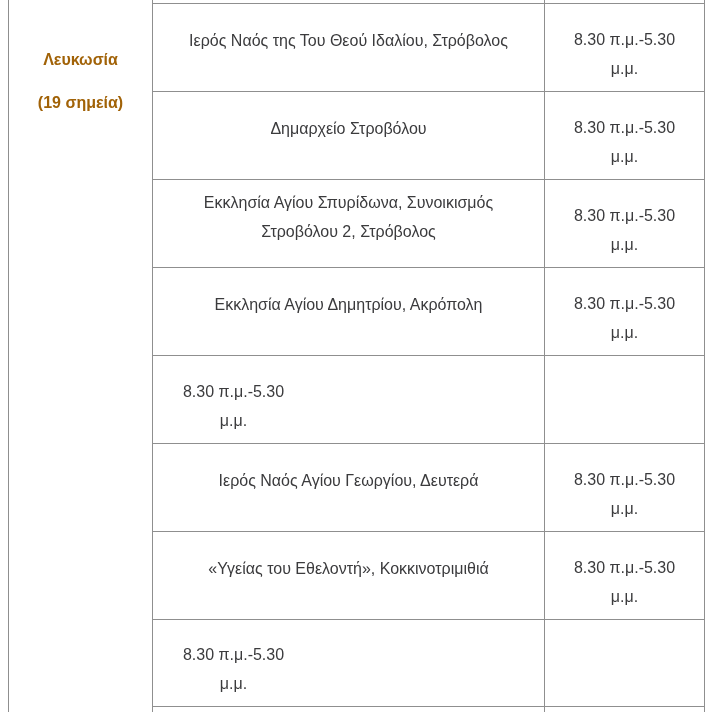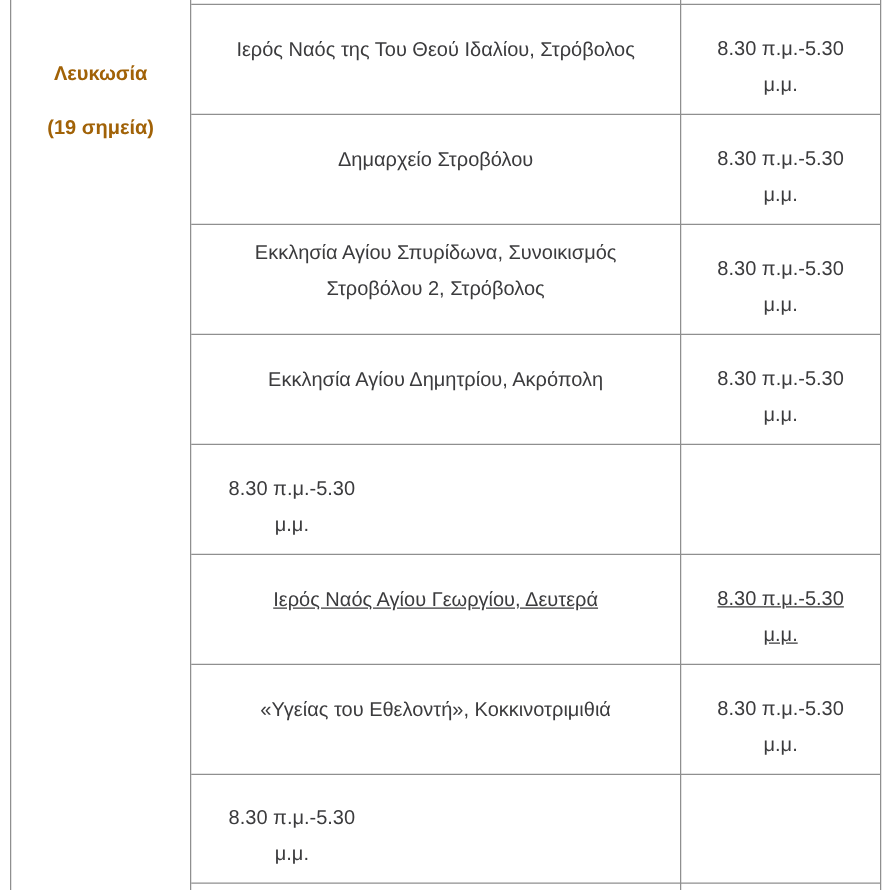--- a/index.html
+++ b/index.html
@@ -55,21 +55,21 @@
     box-sizing: border-box;
     border-top: 1px solid #8f8f8f;
     display: flex;
   }
   .row.last { border-bottom: 1px solid #8f8f8f; }
   .r0 { top: 3px; }
   .r1 { top: 91px; }
   .r2 { top: 179px; }
   .r3 { top: 267px; }
   .r4 { top: 355px; }
-  .r5 { top: 443px; text-decoration: underline; }
+  .r5 { top: 443px; }
   .r6 { top: 531px; }
   .r7 { top: 619px; }
 
   .cell {
     display: flex;
     align-items: center;
     justify-content: center;
     box-sizing: border-box;
     padding-bottom: 14px; 
     font-size: 16px;

